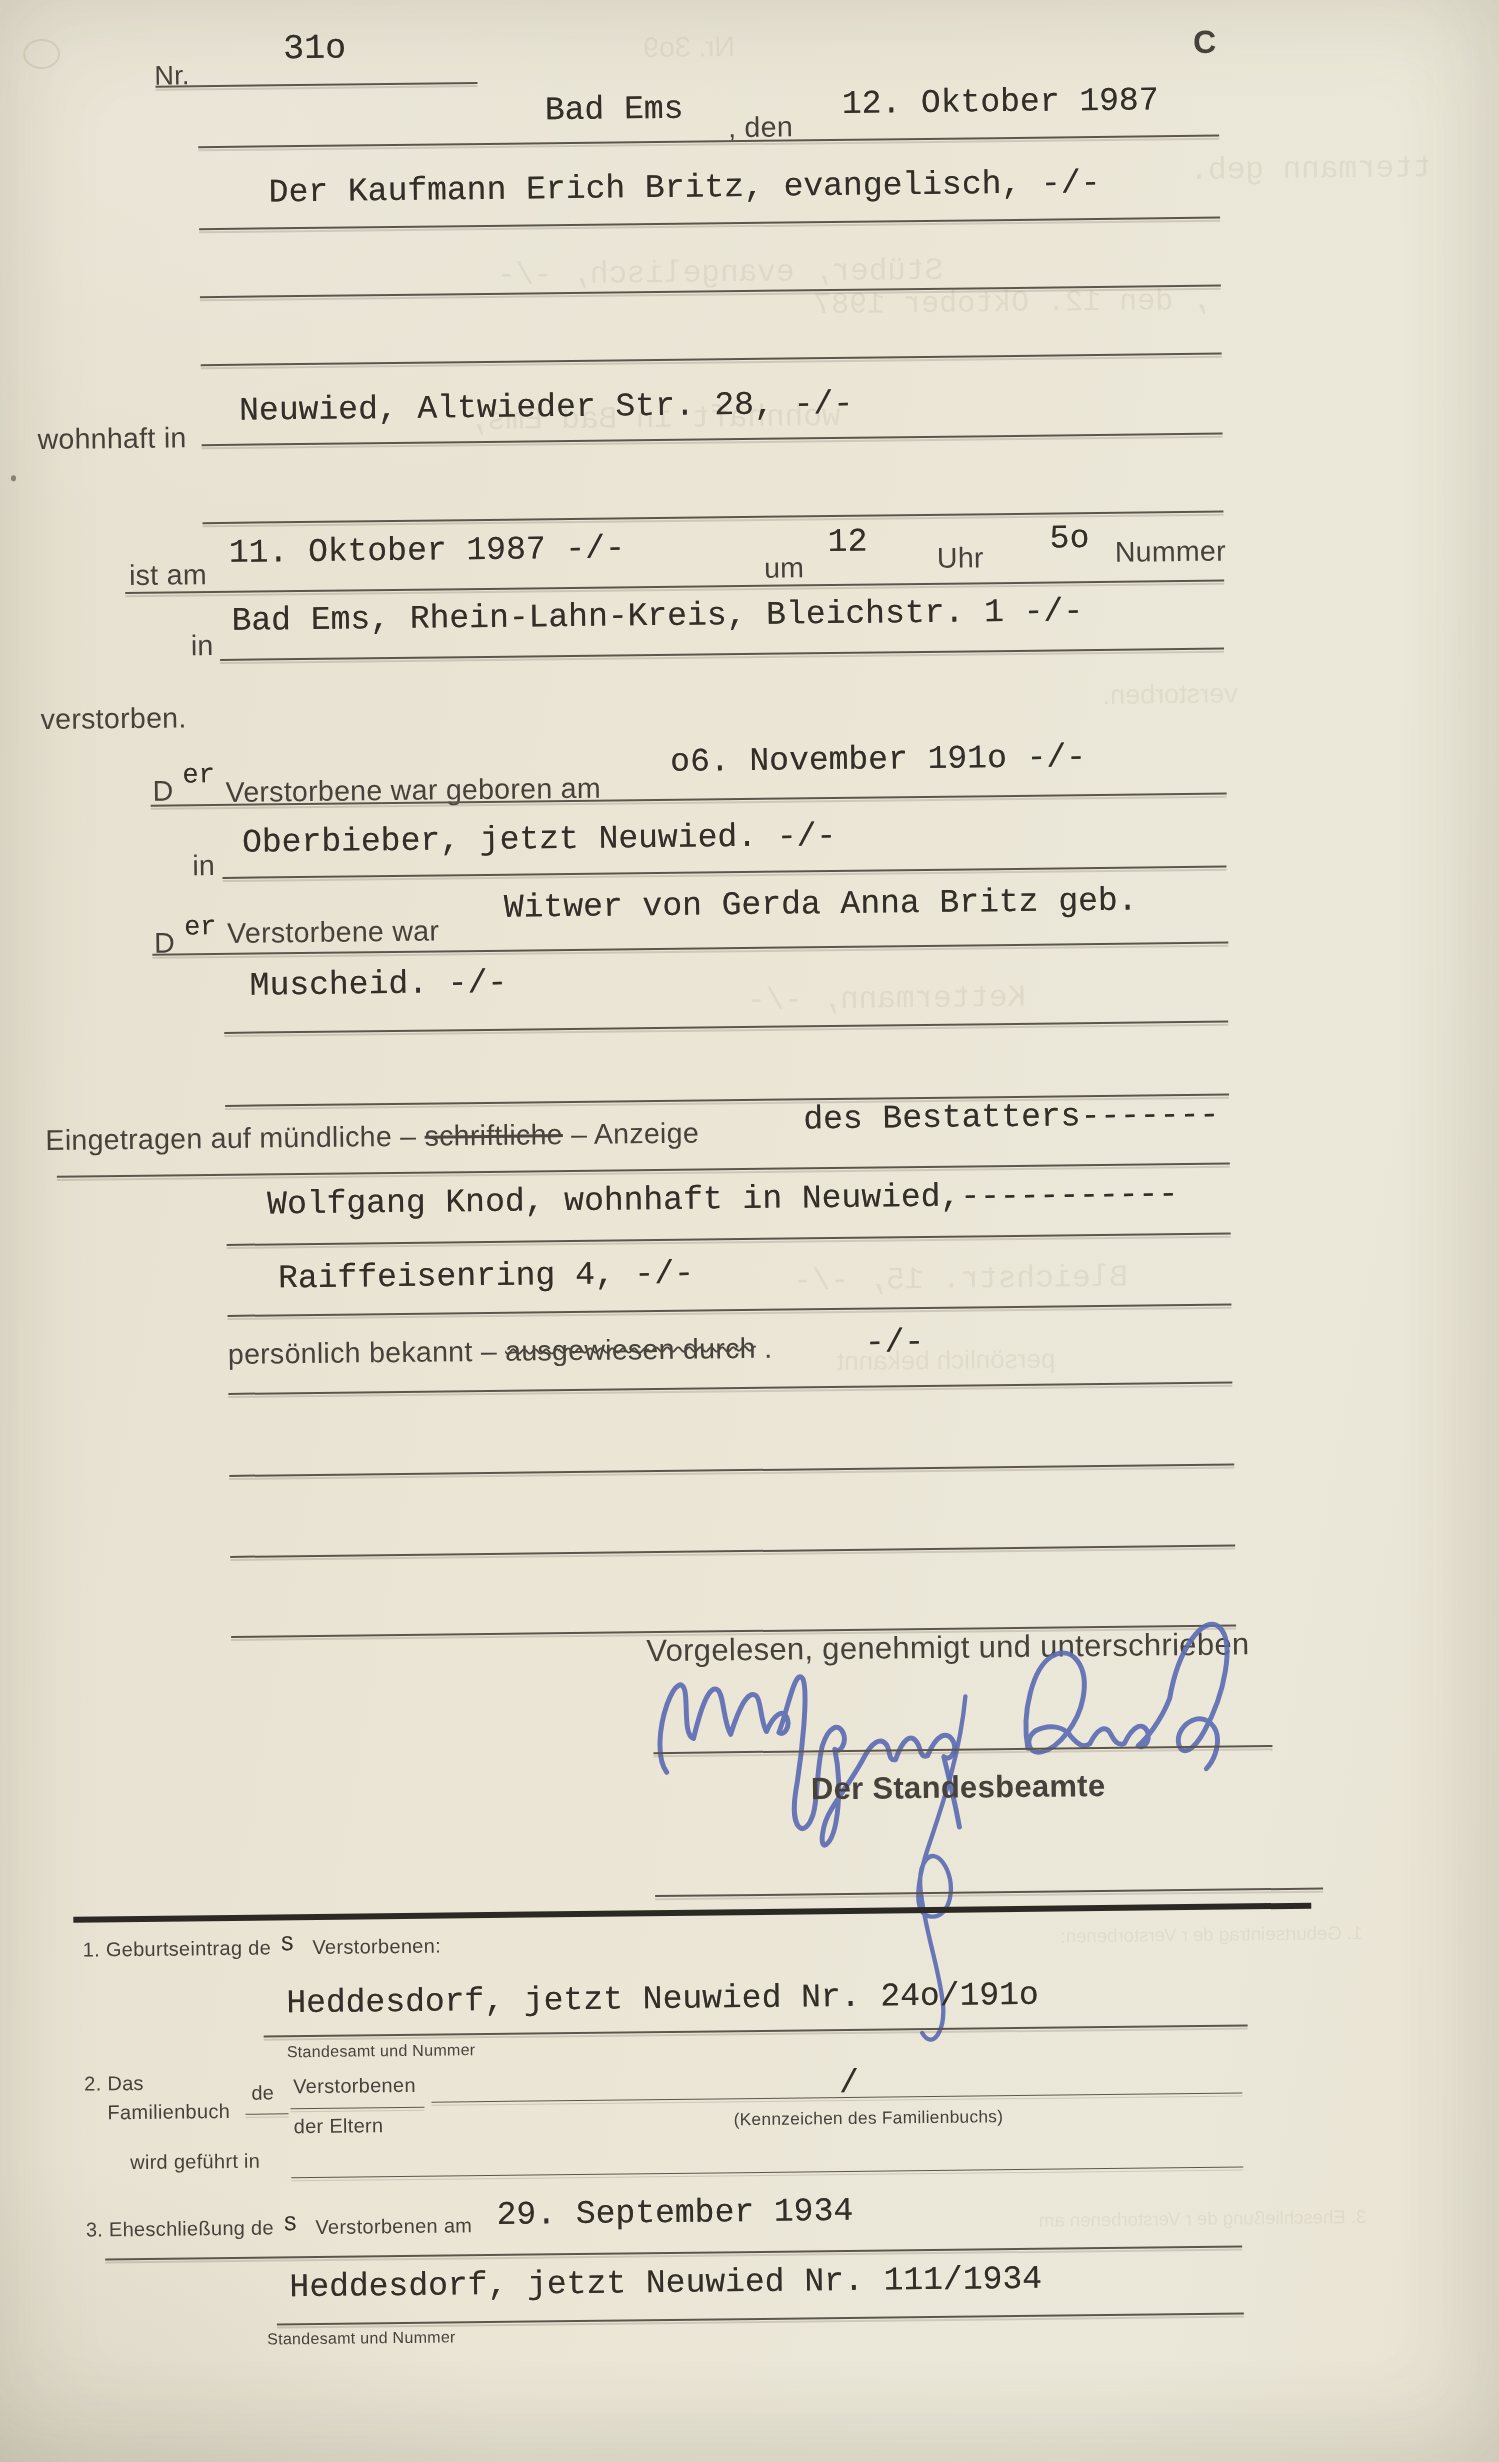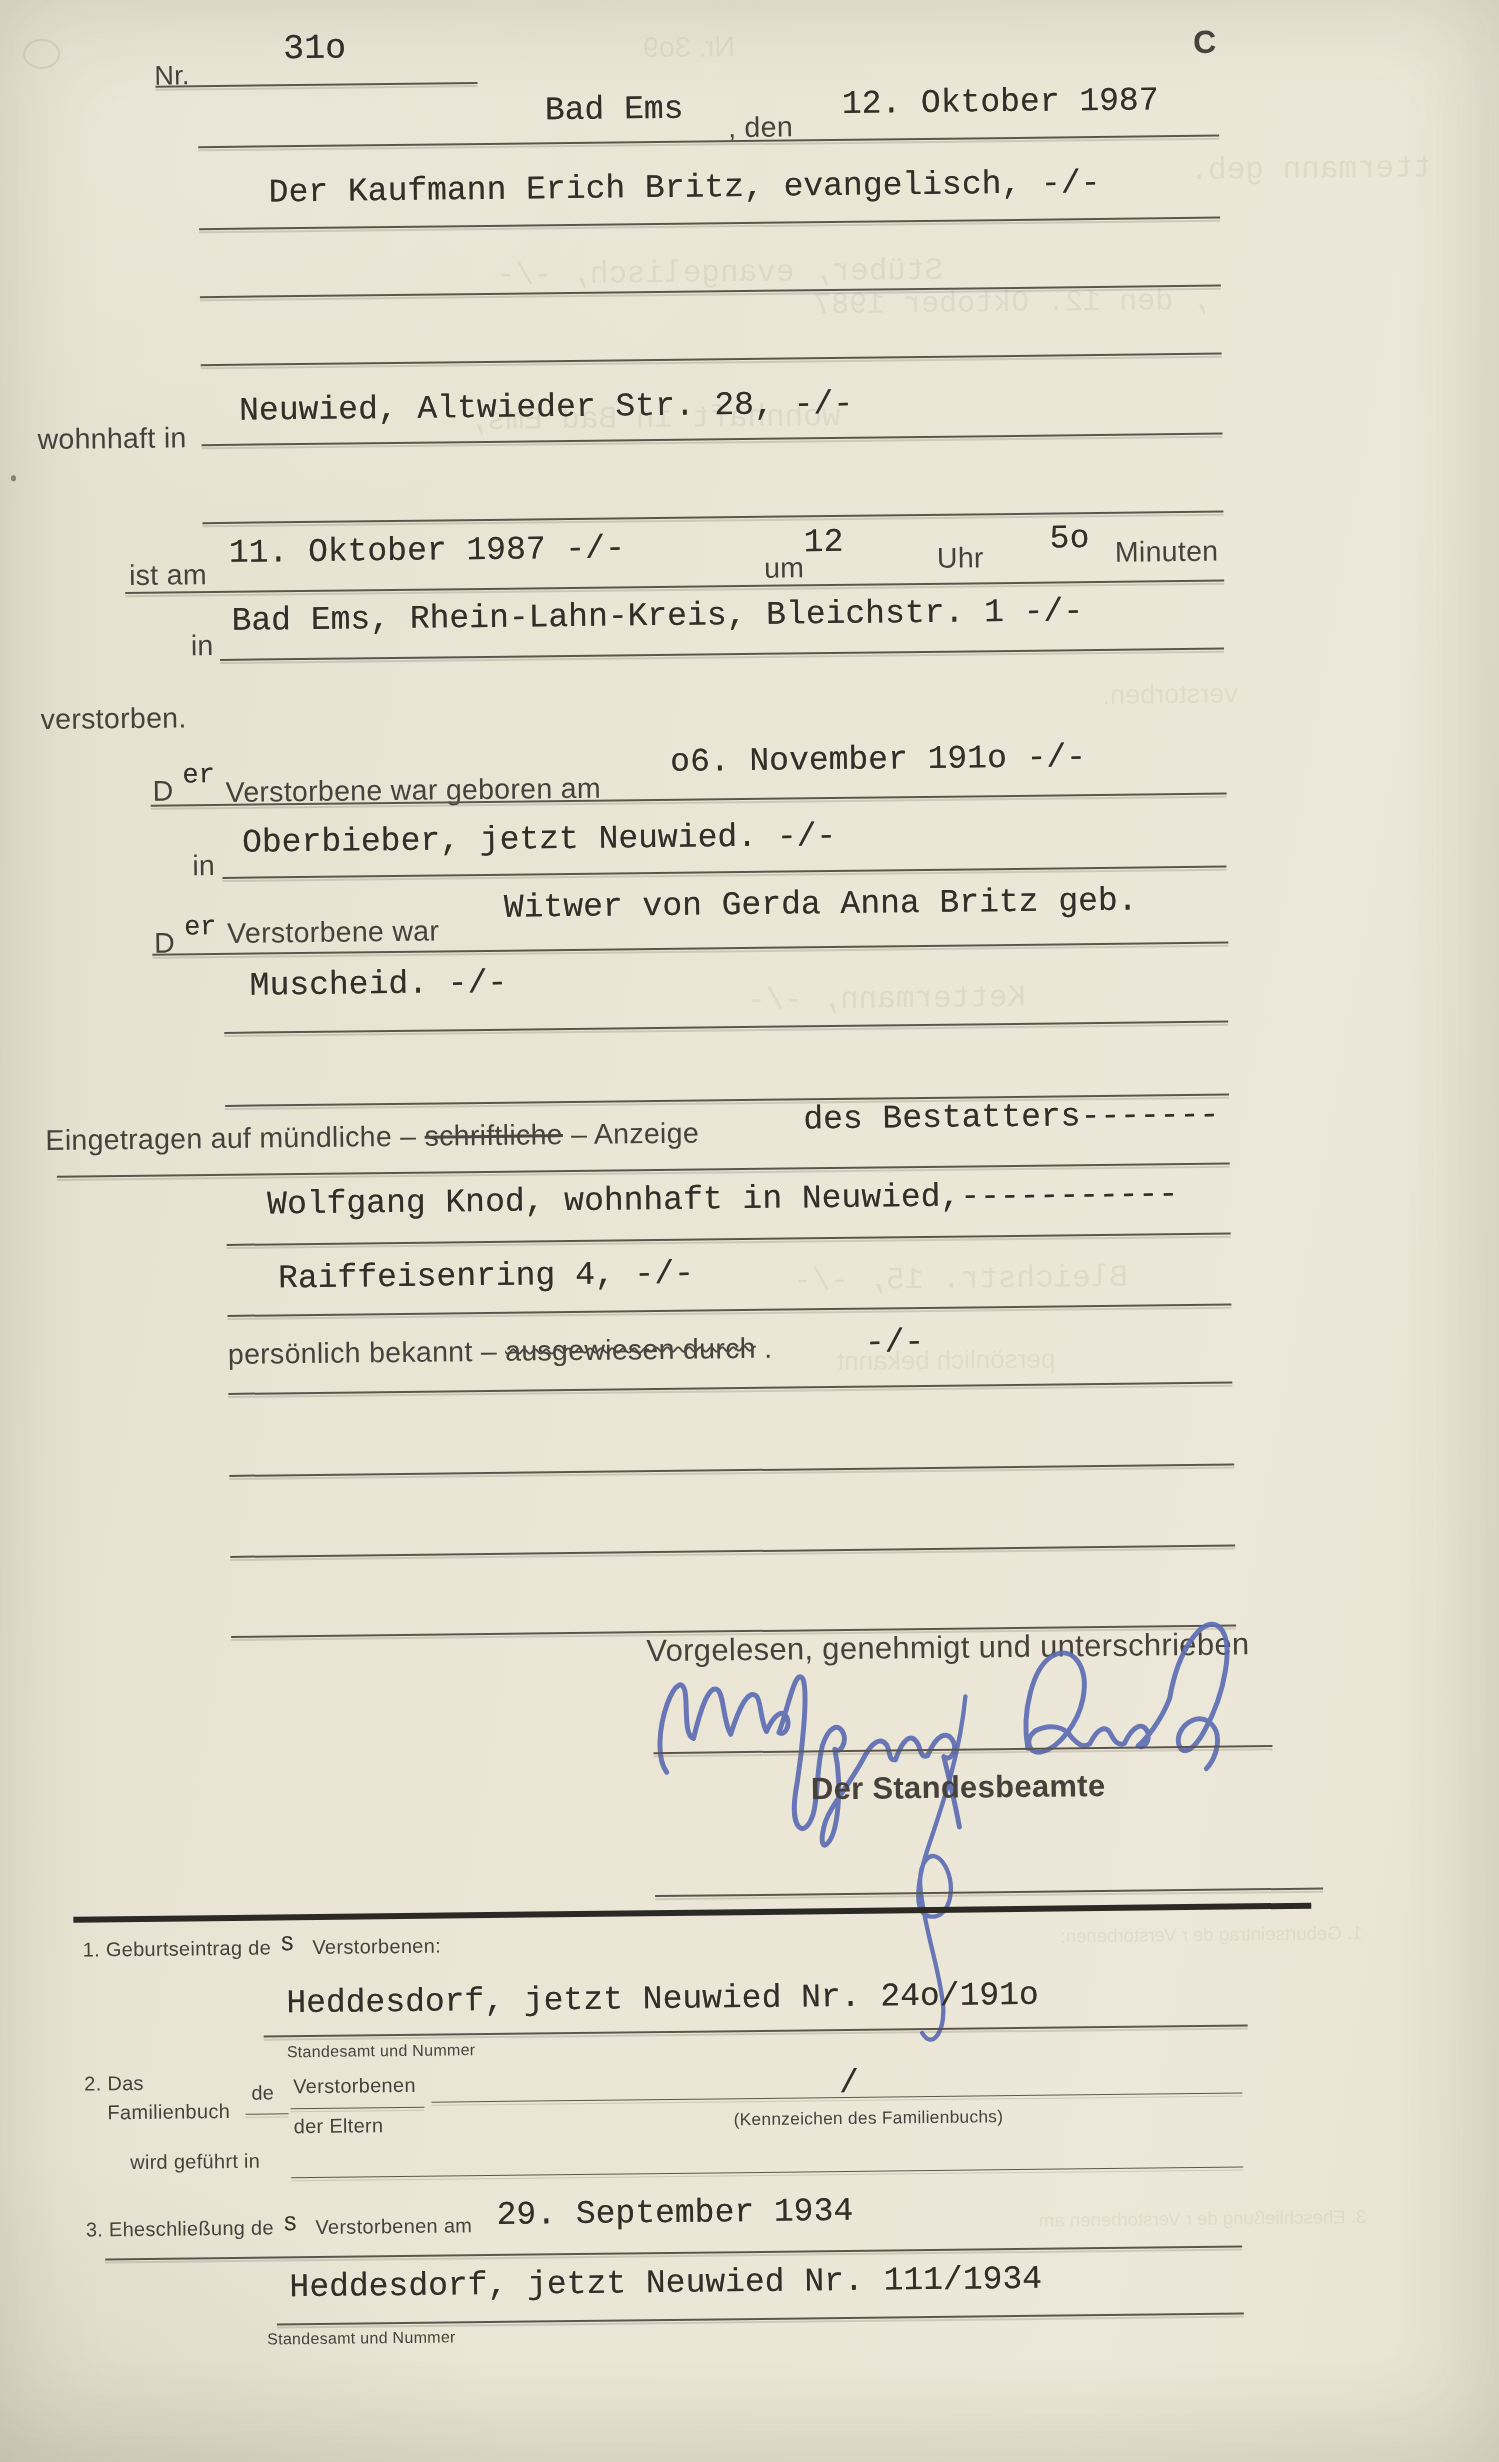--- a/index.html
+++ b/index.html
@@ -76,24 +76,24 @@
   <div class="rl" style="left:210px;top:358px;width:1021px"></div>
 
   <div class="el pr f46" style="left:46px;top:417px">wohnhaft in</div>
   <div class="el ty f54" style="left:248px;top:389px">Neuwied, Altwieder Str. 28, -/-</div>
   <div class="rl" style="left:210px;top:438px;width:1021px"></div>
   <div class="rl" style="left:210px;top:516px;width:1021px"></div>
 
   <div class="el pr f46" style="left:136px;top:554px">ist am</div>
   <div class="el ty f54" style="left:236px;top:531px">11. Oktober 1987 -/-</div>
   <div class="el pr f46" style="left:771px;top:554px">um</div>
-  <div class="el ty f54" style="left:811px;top:527px">12</div>
+  <div class="el ty f54" style="left:835px;top:527px">12</div>
   <div class="el pr f46" style="left:944px;top:546px">Uhr</div>
   <div class="el ty f54" style="left:1057px;top:526px">5o</div>
-  <div class="el pr f46" style="left:1122px;top:542px">Minuten</div>
+  <div class="el pr f46" style="left:1122px;top:542px">Nummer</div>
   <div class="rl" style="left:132px;top:585px;width:1099px"></div>
 
   <div class="el pr f46" style="left:197px;top:625px">in</div>
   <div class="el ty f54" style="left:238px;top:599px">Bad Ems, Rhein-Lahn-Kreis, Bleichstr. 1 -/-</div>
   <div class="rl" style="left:226px;top:653px;width:1004px"></div>
 
   <div class="el pr f46" style="left:46px;top:697px">verstorben.</div>
 
   <div class="el pr f46" style="left:157px;top:770px">D</div>
   <div class="el ty f44" style="left:187px;top:756px">er</div>

